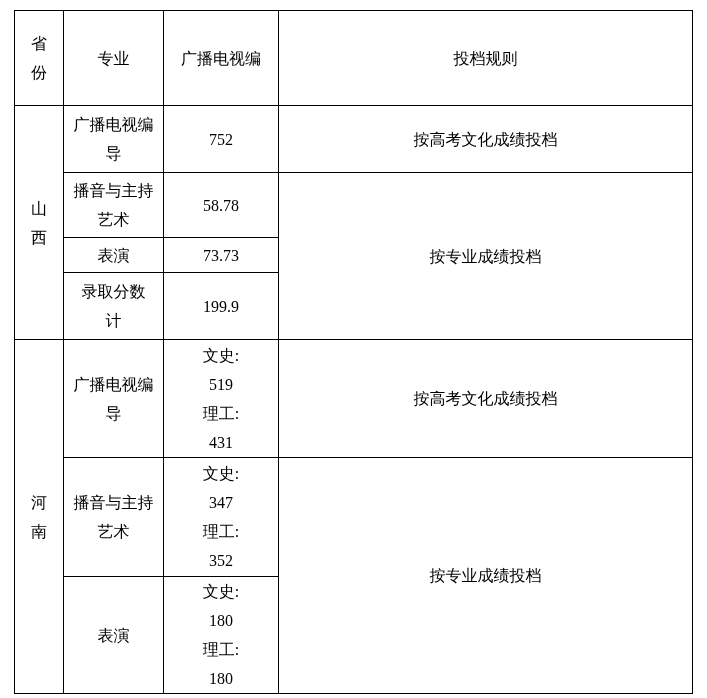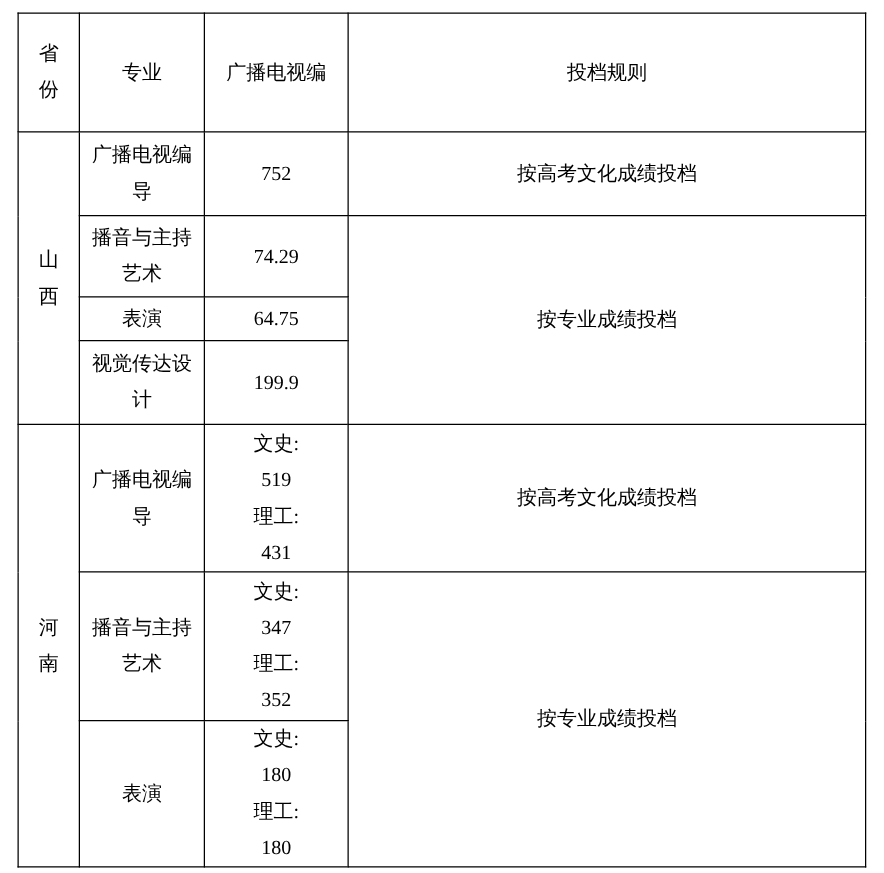--- a/index.html
+++ b/index.html
@@ -58,31 +58,31 @@
 西</td>
       <td>广播电视编
 导</td>
       <td>752</td>
       <td>按高考文化成绩投档</td>
     </tr>
 
     <tr style="height:65px">
       <td>播音与主持
 艺术</td>
-      <td>74.29</td>
+      <td>58.78</td>
       <td rowspan="3">按专业成绩投档</td>
     </tr>
 
     <tr style="height:35px">
       <td>表演</td>
-      <td>64.75</td>
+      <td>73.73</td>
     </tr>
 
     <tr style="height:67px">
-      <td>视觉传达设
+      <td>录取分数
 计</td>
       <td>199.9</td>
     </tr>
 
     <tr style="height:118px">
       <td rowspan="3">河
 南</td>
       <td>广播电视编
 导</td>
       <td>文史:

